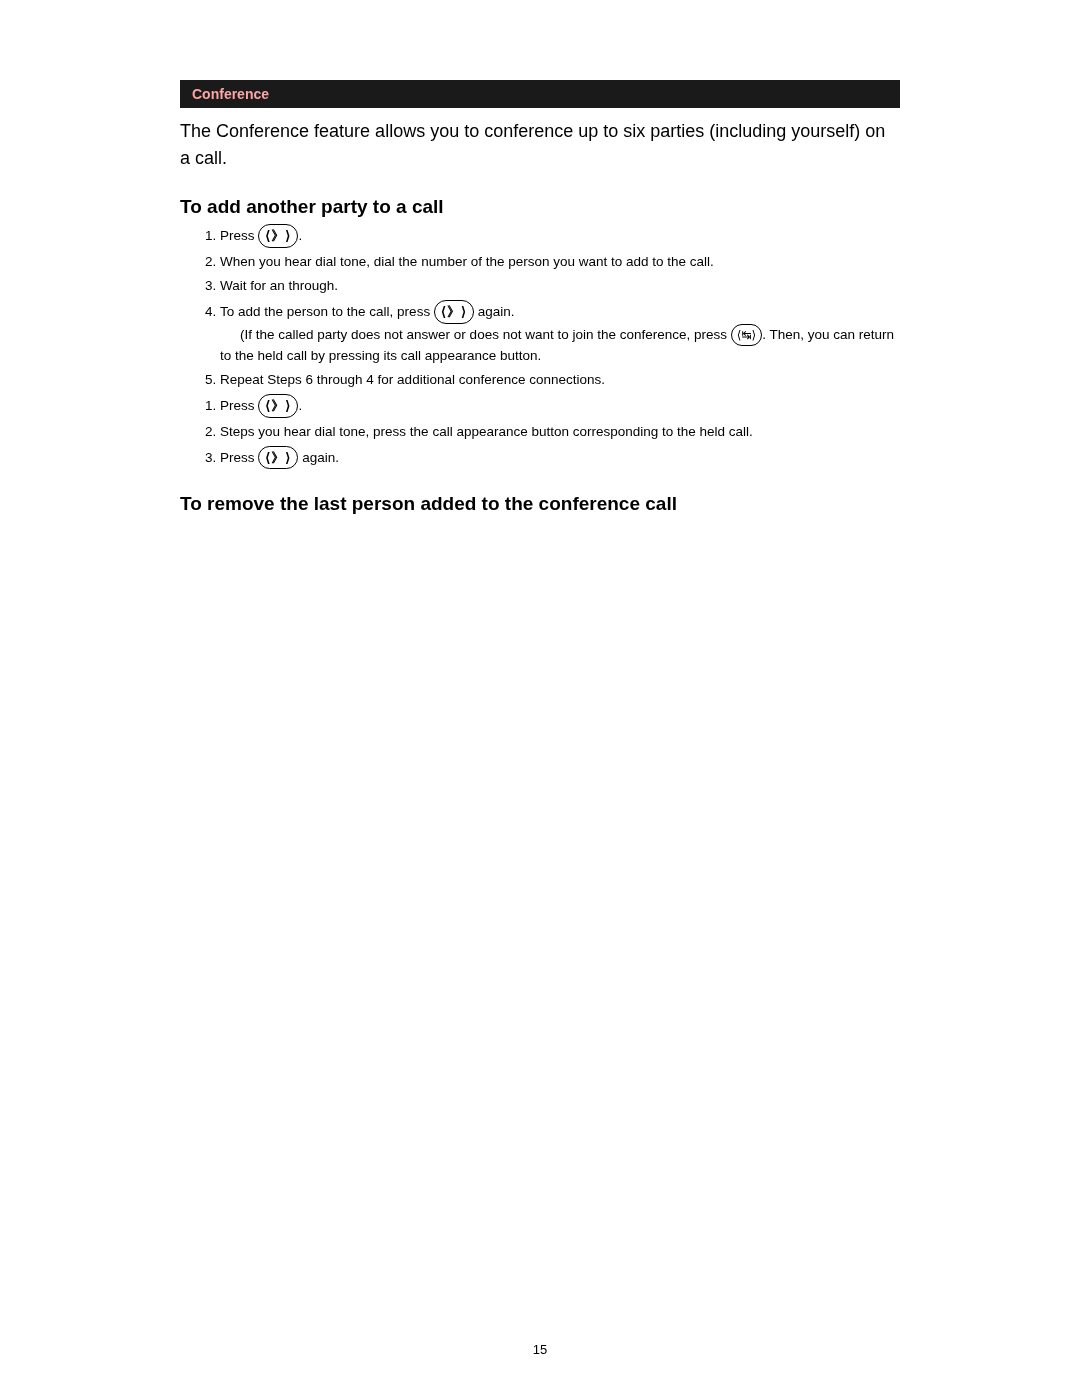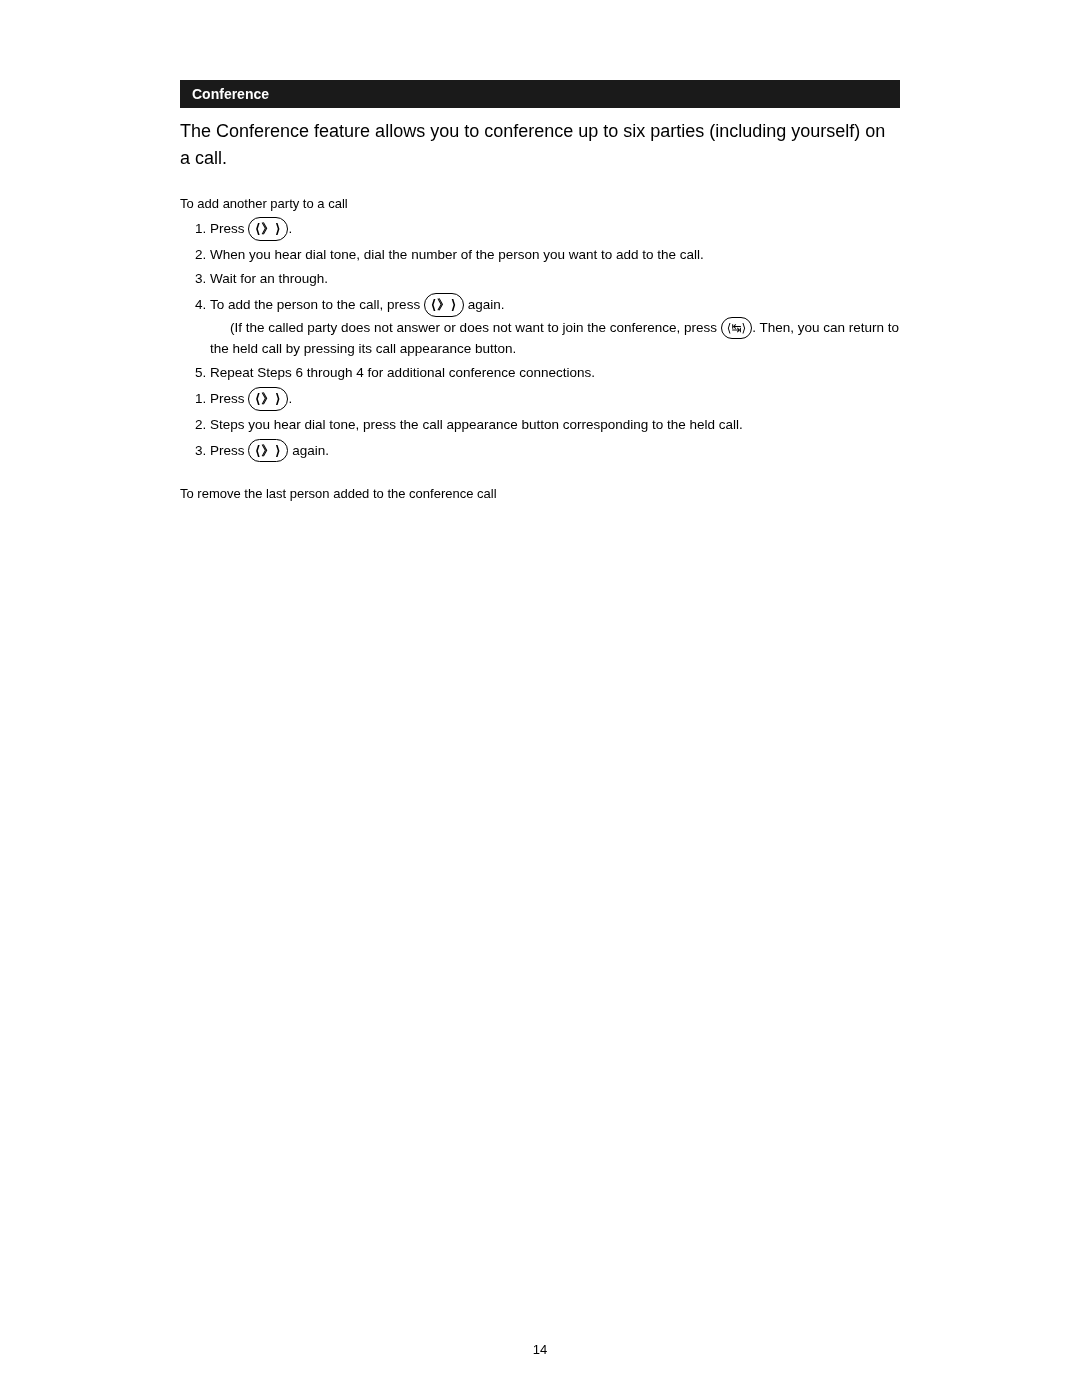--- a/index.html
+++ b/index.html
@@ -21,42 +21,42 @@
     }
 
     .page {
       width: 720px;
       padding: 80px 0 60px 0;
       flex: 1;
     }
 
     .section-header {
       background: #1a1a1a;
-      color: #ffffff;
+      color: #fca5a5;
       font-weight: bold;
       font-size: 14px;
       padding: 6px 12px;
       margin-bottom: 10px;
     }
 
     .section-intro {
       font-size: 18px;
       margin-bottom: 12px;
       line-height: 1.5;
     }
 
     .subsection-title {
-      font-weight: normal;
-      font-size: 13px;
+      font-weight: bold;
+      font-size: 19px;
       margin-bottom: 6px;
       margin-top: 24px;
     }
 
     ol {
-      margin-left: 30px;
+      margin-left: 40px;
       font-size: 13.5px;
       line-height: 1.6;
     }
 
     ol li {
       margin-bottom: 4px;
       line-height: 1.5;
     }
 
     .conf-button {
@@ -168,14 +168,14 @@
       </li>
     </ol>
 
     <p class="subsection-title">To remove the last person added to the conference call</p>
   </div>
 
 
 </div>
 
 <div class="page-footer">
-  <span>14</span>
+  <span>15</span>
 </div>
 
 </body></html>

